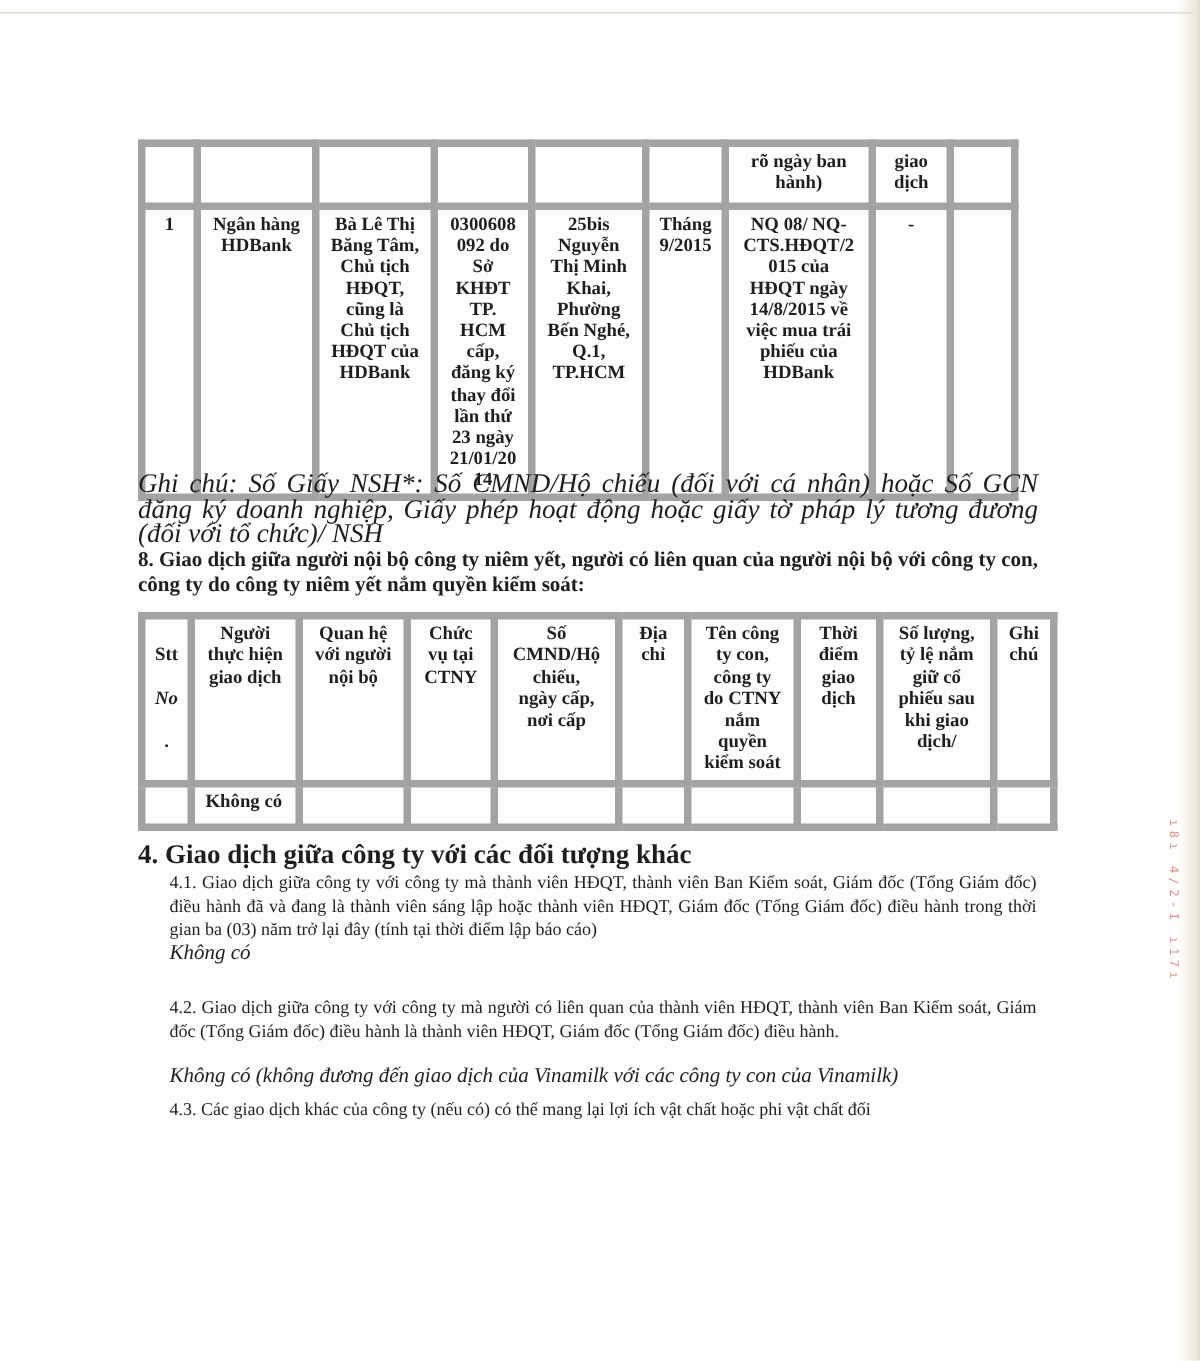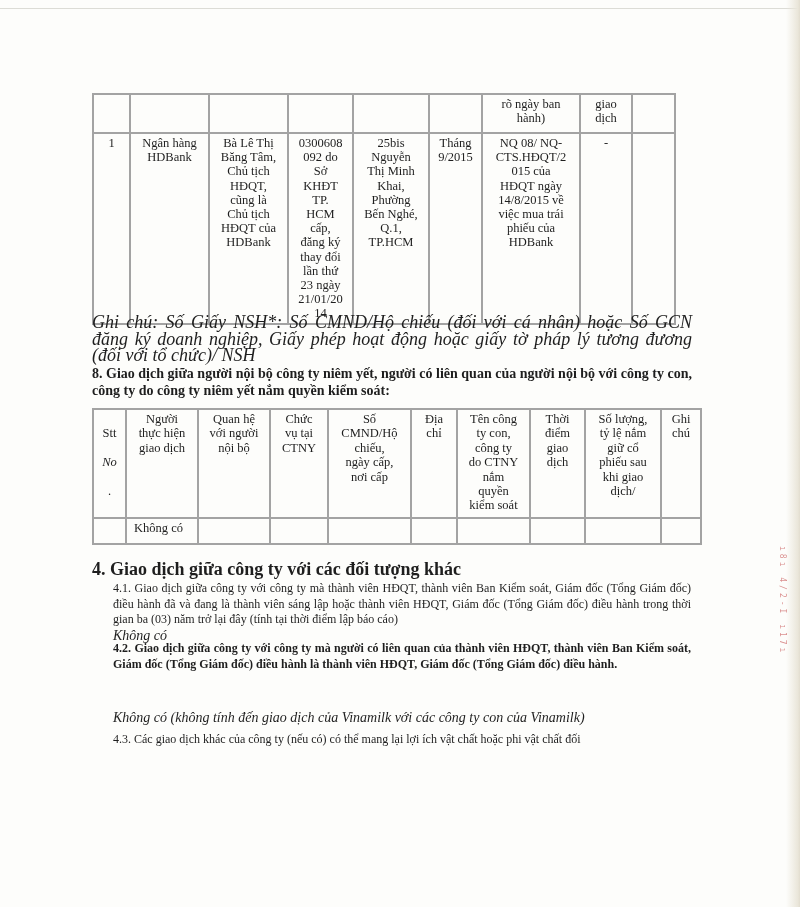--- a/index.html
+++ b/index.html
@@ -22,22 +22,22 @@
   .right-shadow{
     position:absolute;top:0;right:0;width:14px;height:907px;
     background:linear-gradient(to right, rgba(0,0,0,0), #eae6da 85%, #e2ddcf);
   }
   table{
     border-collapse:collapse;
     table-layout:fixed;
     position:absolute;
   }
   td,th{
-    border:2px solid #a3a3a3;
-    font-weight:normal;
+    border:5px solid #a3a3a3;
+    font-weight:bold;
     vertical-align:top;
     text-align:center;
     white-space:pre-line;
     padding:2px 1px;
     overflow:hidden;
   }
   
   .t1{left:92px;top:93px;font-size:12.5px;line-height:14.2px;}
   .t1 .head td{height:33px;}
   .t1 .body td{height:174px;}
@@ -62,21 +62,21 @@
   
   .h4{
     position:absolute;left:92px;top:561px;width:600px;
     font-weight:bold;font-size:18px;line-height:16px;margin:0;
   }
   .para{
     position:absolute;left:113px;width:578px;
     font-size:12px;line-height:15.6px;text-align:justify;margin:0;
   }
   .p41{top:581px;}
-  .p42{top:641px;font-weight:bold;}
+  .p42{top:664px;}
   .p43{top:732px;}
   .ans{
     position:absolute;left:113px;width:578px;
     font-size:14px;line-height:15.6px;font-style:italic;margin:0;
   }
   .a41{top:628px;}
   .a42{top:710px;}
   
   .edge-marks{
     position:absolute;left:778px;top:546px;height:125px;
@@ -239,18 +239,18 @@
       <td></td>
       <td></td>
     </tr>
   </tbody>
     </table>
 
   <p class="h4">4. Giao dịch giữa công ty với các đối tượng khác</p>
   <p class="para p41">4.1. Giao dịch giữa công ty với công ty mà thành viên HĐQT, thành viên Ban Kiểm soát, Giám đốc (Tổng Giám đốc) điều hành đã và đang là thành viên sáng lập hoặc thành viên HĐQT, Giám đốc (Tổng Giám đốc) điều hành trong thời gian ba (03) năm trở lại đây (tính tại thời điểm lập báo cáo)</p>
   <p class="ans a41">Không có</p>
   <p class="para p42">4.2. Giao dịch giữa công ty với công ty mà người có liên quan của thành viên HĐQT, thành viên Ban Kiểm soát, Giám đốc (Tổng Giám đốc) điều hành là thành viên HĐQT, Giám đốc (Tổng Giám đốc) điều hành.</p>
-  <p class="ans a42">Không có (không tính đến giao dịch của Vinamilk với các công ty con của Vinamilk)</p>
+  <p class="ans a42">Không có (không đương đến giao dịch của Vinamilk với các công ty con của Vinamilk)</p>
   <p class="para p43">4.3. Các giao dịch khác của công ty (nếu có) có thể mang lại lợi ích vật chất hoặc phi vật chất đối</p>
 
   <div class="edge-marks">ı8ı 4/2-I ı17ı</div>
   <div class="right-shadow"></div>
 </div>
 
 </body></html>

